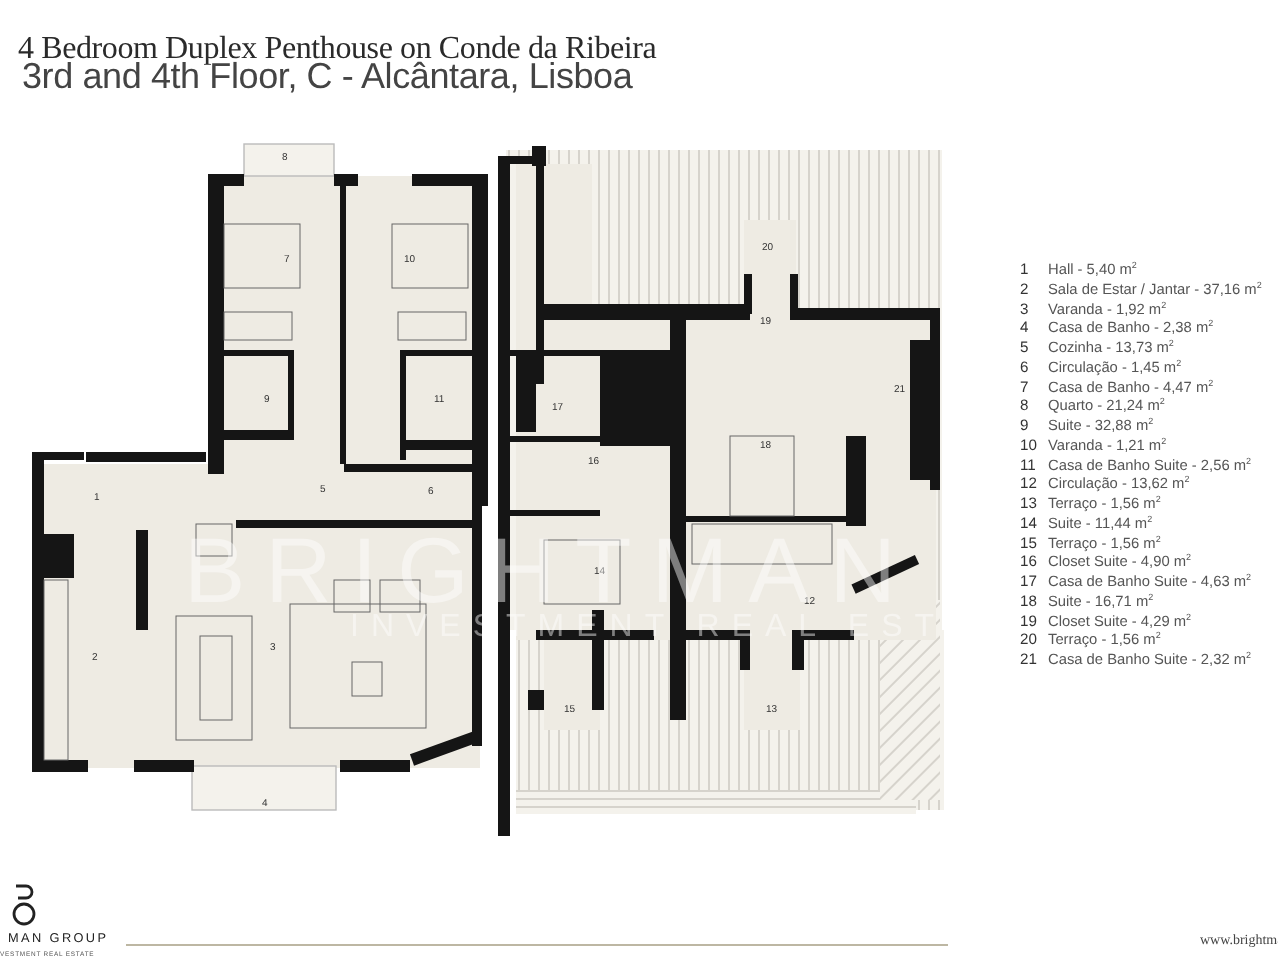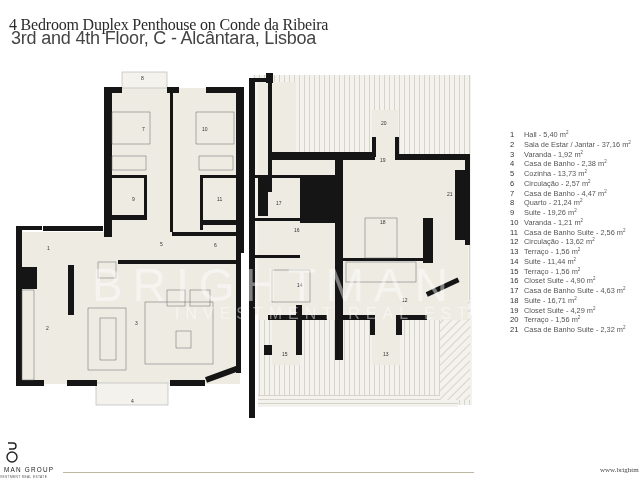--- a/index.html
+++ b/index.html
@@ -190,36 +190,36 @@
       <span class="lbl">Casa de Banho - 2,38 m</span>
       <sup>2</sup>
     </div>
   <div class="row">
       <span class="num">5</span>
       <span class="lbl">Cozinha - 13,73 m</span>
       <sup>2</sup>
     </div>
   <div class="row">
       <span class="num">6</span>
-      <span class="lbl">Circulação - 2,57 m</span>
+      <span class="lbl">Circulação - 1,45 m</span>
       <sup>2</sup>
     </div>
   <div class="row">
       <span class="num">7</span>
       <span class="lbl">Casa de Banho - 4,47 m</span>
       <sup>2</sup>
     </div>
   <div class="row">
       <span class="num">8</span>
       <span class="lbl">Quarto - 21,24 m</span>
       <sup>2</sup>
     </div>
   <div class="row">
       <span class="num">9</span>
-      <span class="lbl">Suite - 19,26 m</span>
+      <span class="lbl">Suite - 32,88 m</span>
       <sup>2</sup>
     </div>
   <div class="row">
       <span class="num">10</span>
       <span class="lbl">Varanda - 1,21 m</span>
       <sup>2</sup>
     </div>
   <div class="row">
       <span class="num">11</span>
       <span class="lbl">Casa de Banho Suite - 2,56 m</span>

